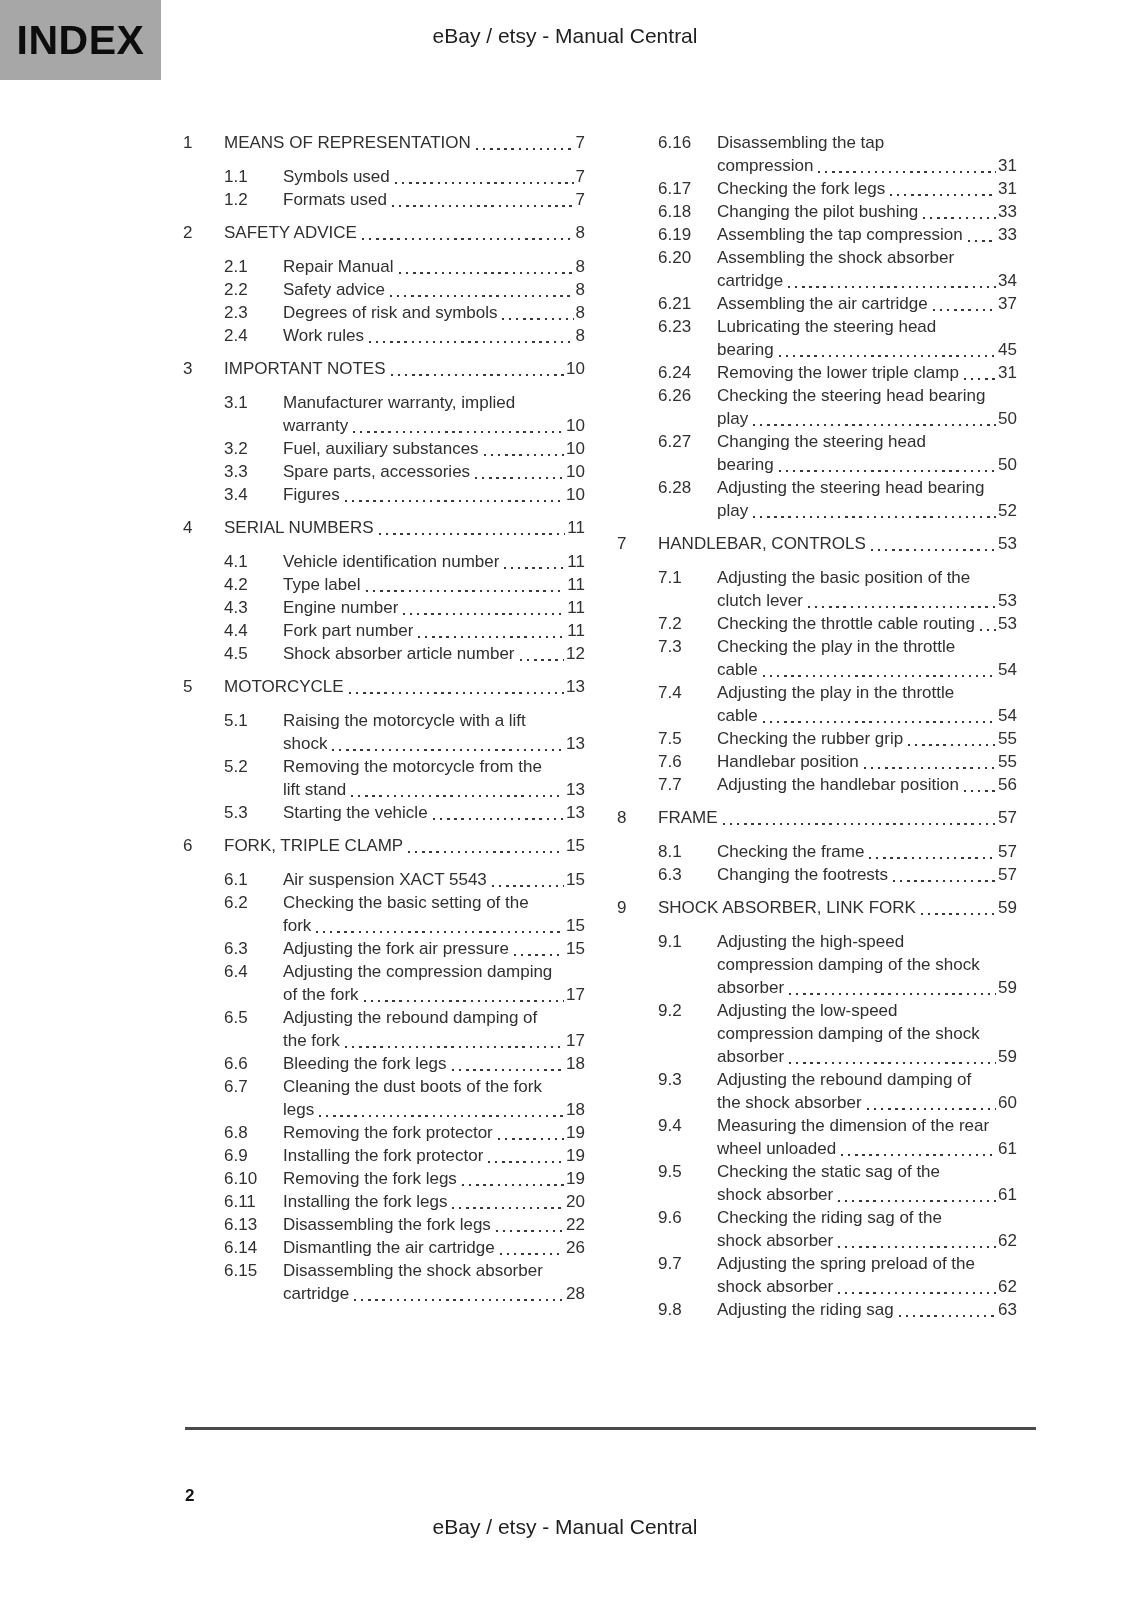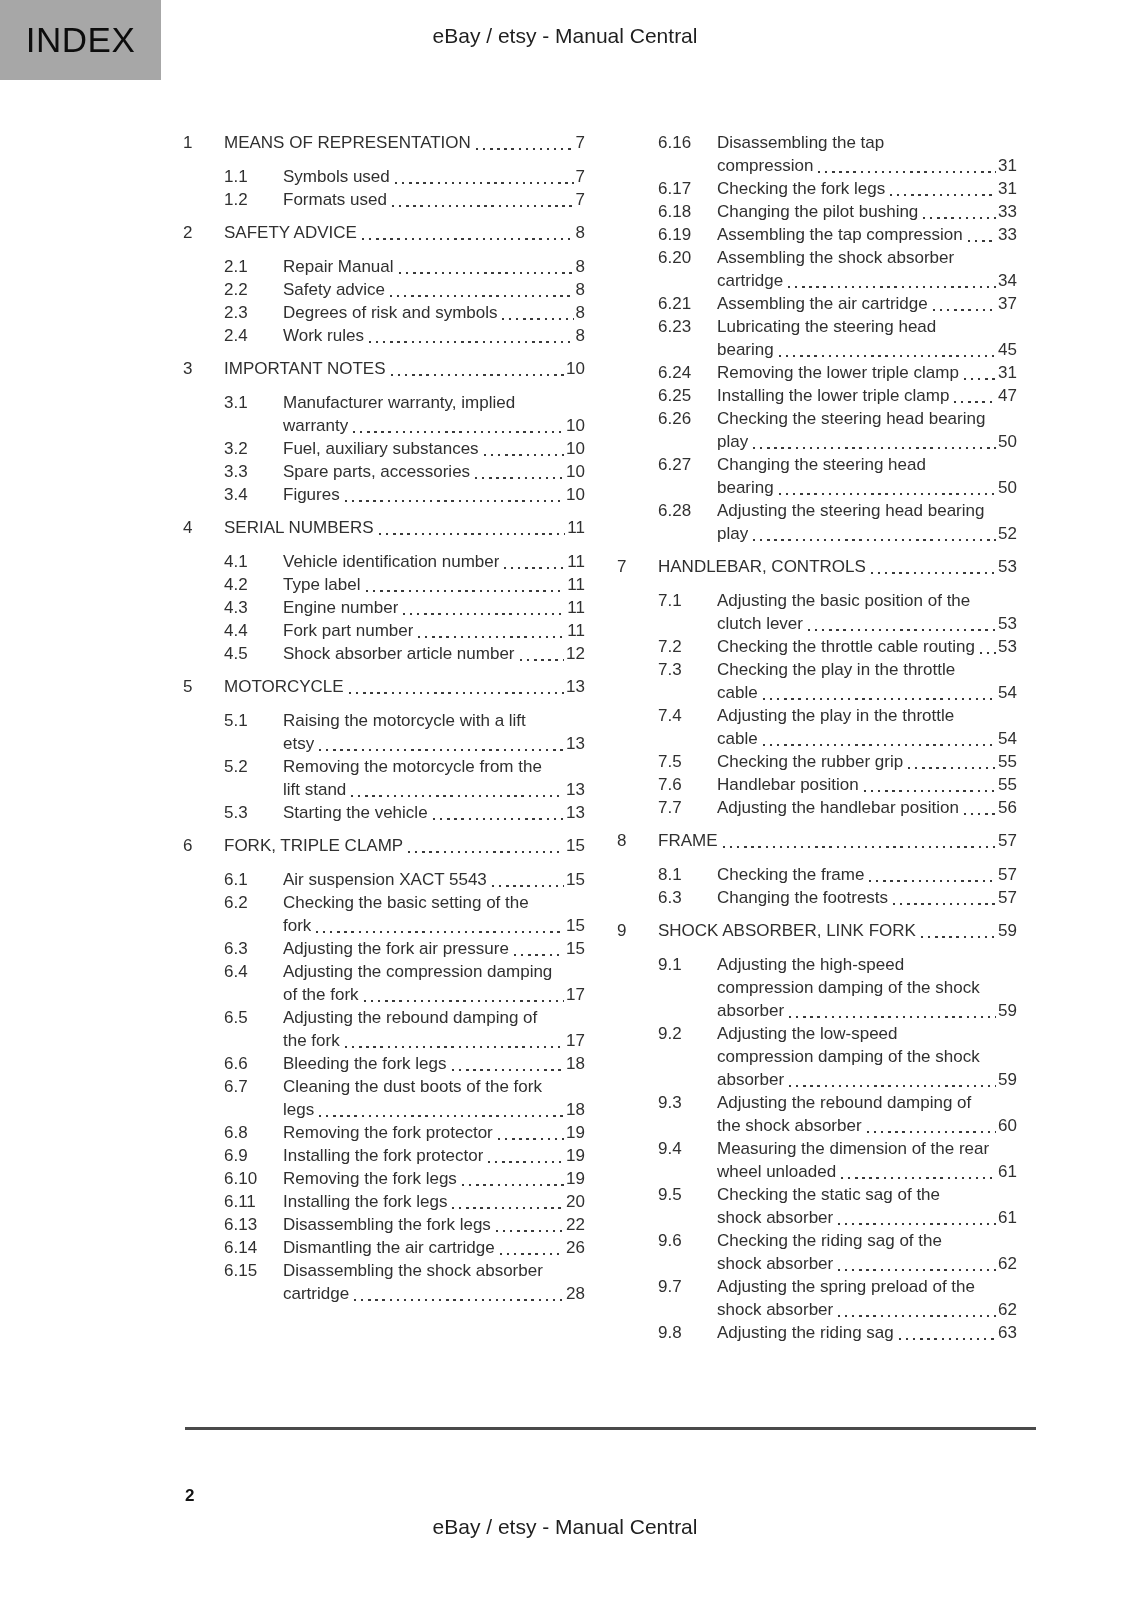--- a/index.html
+++ b/index.html
@@ -13,21 +13,21 @@
   }
 
   
   .index-box {
     position:absolute; left:0; top:0;
     width:161px; height:80px;
     background:#a7a7a7;
     display:flex; align-items:center; justify-content:center;
   }
   .index-box span {
-    font-weight:normal; font-size:35px; letter-spacing:0.5px; color:#0d0d0d;
+    font-weight:bold; font-size:41px; letter-spacing:0.5px; color:#0d0d0d;
   }
   .header-title {
     position:absolute; top:24px; left:0; right:0;
     text-align:center; font-size:21px; color:#1f1f1f;
   }
 
   
   .columns {
     position:absolute; left:183px; top:131px; width:834px;
     display:flex; gap:32px;
@@ -280,21 +280,21 @@
               <span class="leader"></span>
               <span class="pagecol">13</span>
             </div>
           </span>
   </div>
         <div class="entry level2">
     <span class="num">5.1</span>
     <span class="body">
             <div class="line">Raising the motorcycle with a lift</div>
             <div class="lastline">
-              <span class="t">etsy</span>
+              <span class="t">shock</span>
               <span class="leader"></span>
               <span class="pagecol">13</span>
             </div>
           </span>
   </div>
         <div class="entry level2">
     <span class="num">5.2</span>
     <span class="body">
             <div class="line">Removing the motorcycle from the</div>
             <div class="lastline">
@@ -544,30 +544,20 @@
             </div>
           </span>
   </div>
         <div class="entry level2">
     <span class="num">6.24</span>
     <span class="body">
             <div class="lastline">
               <span class="t">Removing the lower triple clamp</span>
               <span class="leader"></span>
               <span class="pagecol">31</span>
-            </div>
-          </span>
-  </div>
-        <div class="entry level2">
-    <span class="num">6.25</span>
-    <span class="body">
-            <div class="lastline">
-              <span class="t">Installing the lower triple clamp</span>
-              <span class="leader"></span>
-              <span class="pagecol">47</span>
             </div>
           </span>
   </div>
         <div class="entry level2">
     <span class="num">6.26</span>
     <span class="body">
             <div class="line">Checking the steering head bearing</div>
             <div class="lastline">
               <span class="t">play</span>
               <span class="leader"></span>

